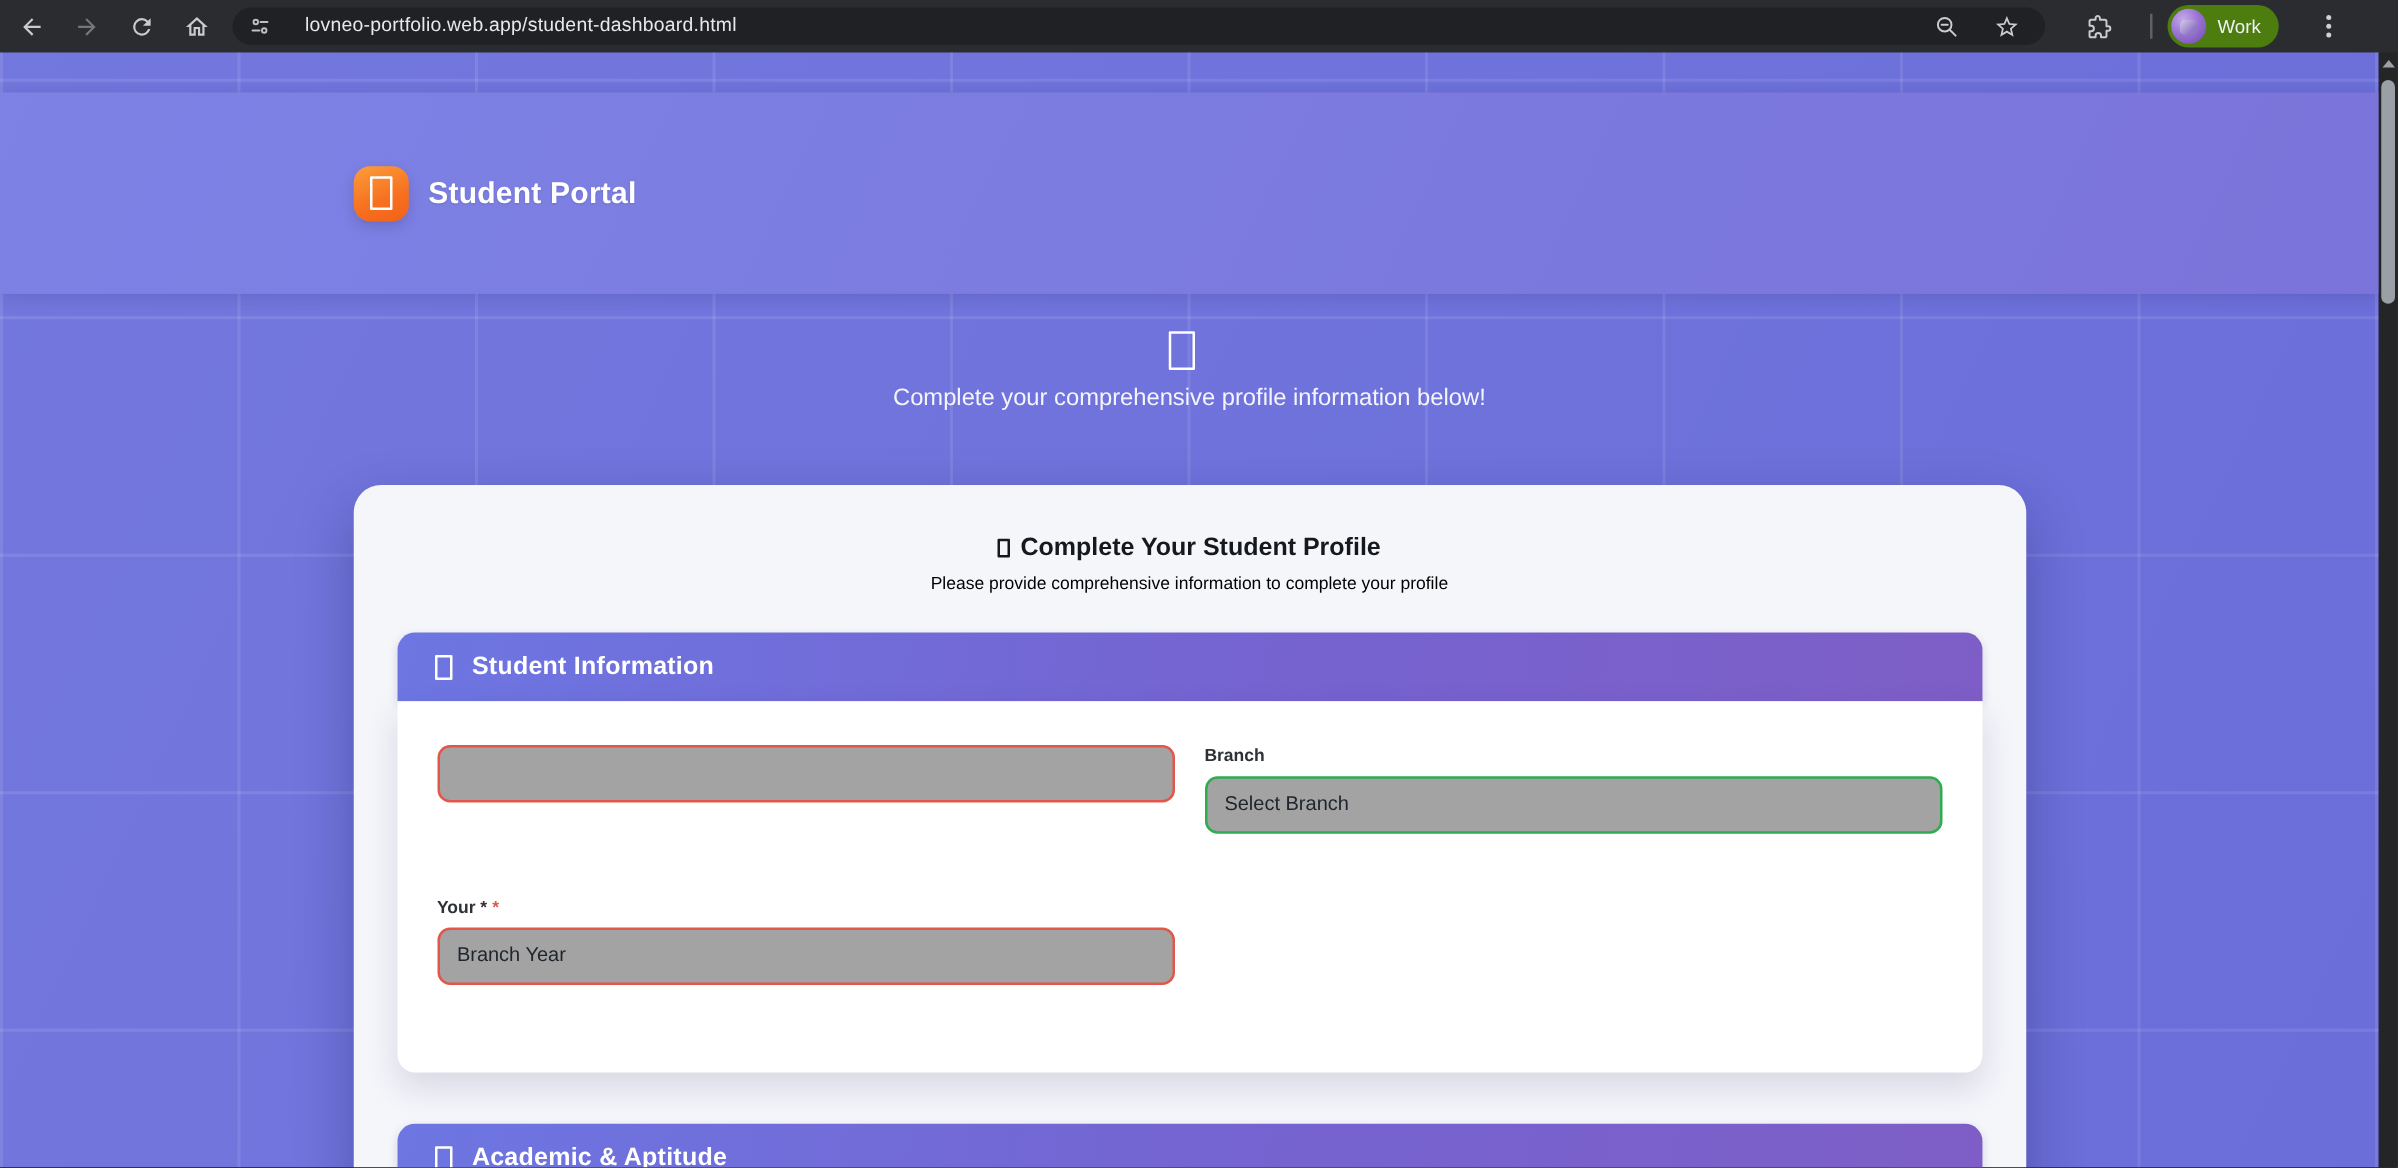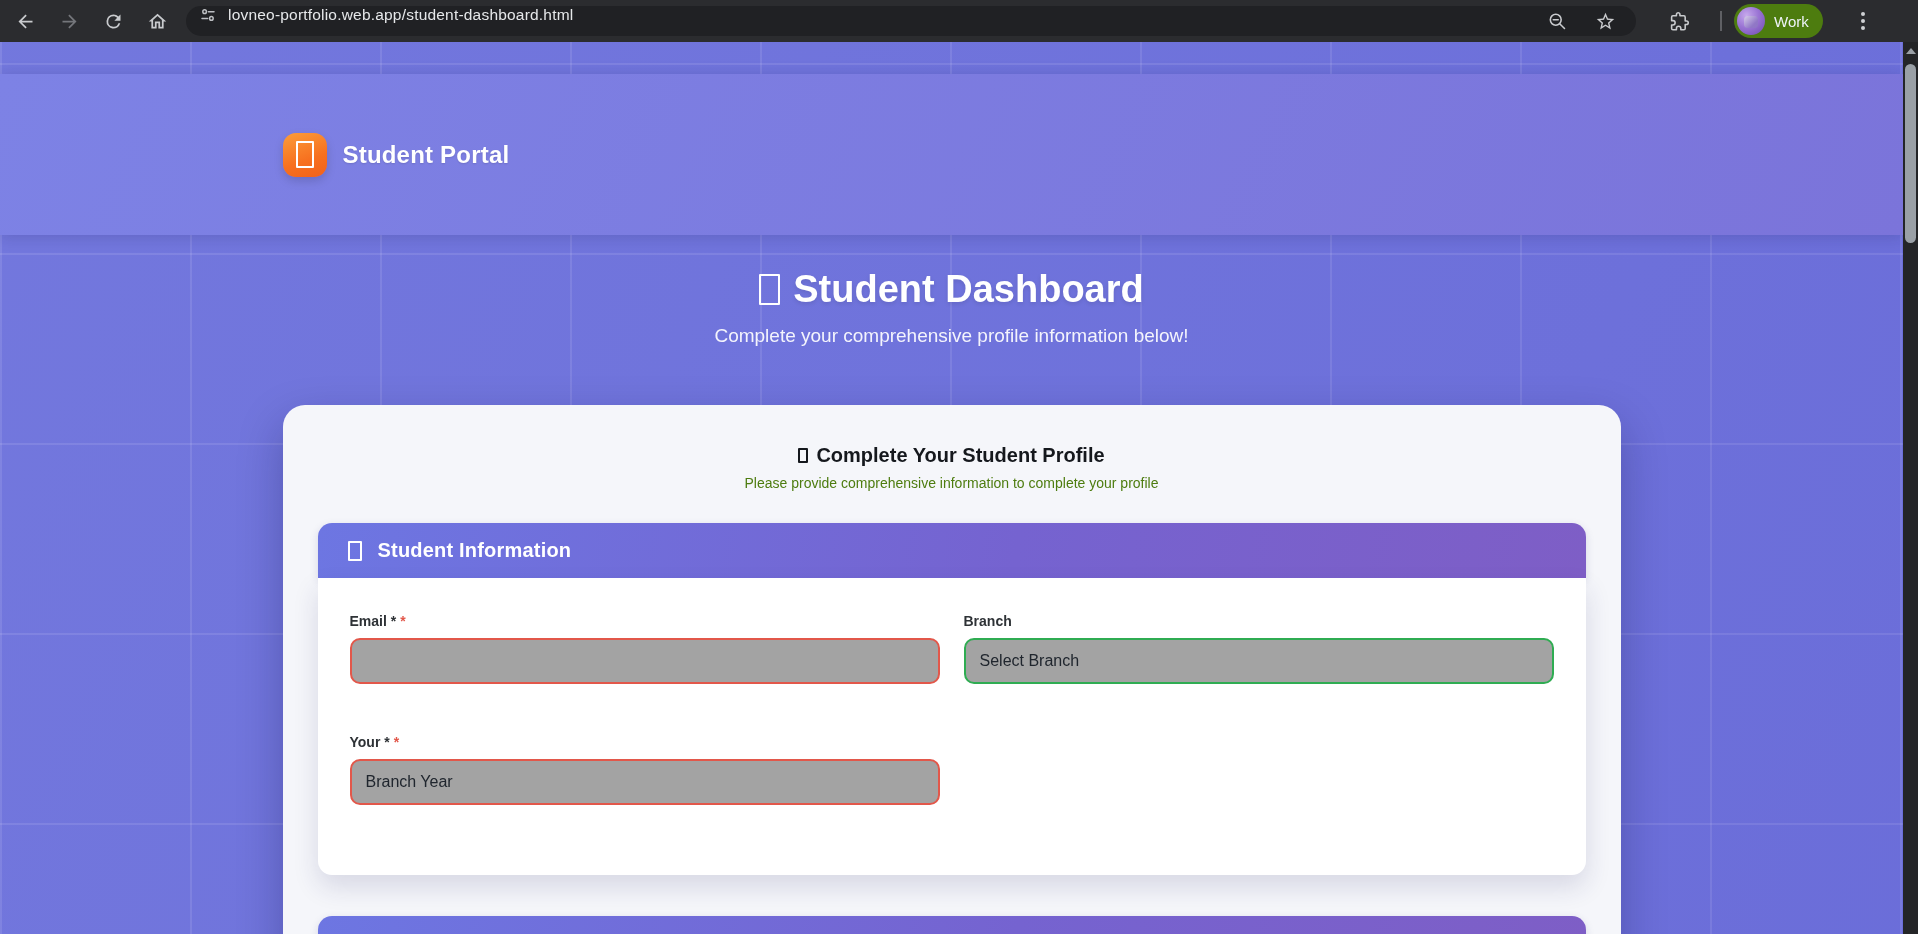--- a/index.html
+++ b/index.html
@@ -9,21 +9,21 @@
 
   
   .toolbar { position:absolute; top:0; left:0; width:1918px; height:42px; background:#2b2c2f;
              display:flex; align-items:center; }
   .tb-icon { width:22px; height:22px; flex:0 0 auto; display:flex; align-items:center; justify-content:center;
              color:#c9cbce; cursor:pointer; }
   .tb-icon svg { width:21px; height:21px; }
   .tb-icon.disabled { color:#74767b; }
   .nav-group { display:flex; align-items:center; gap:22px; padding-left:14px; }
   .omnibox { margin-left:18px; width:1450px; height:30px; border-radius:15px; background:#202124;
-             display:flex; padding:0 20px 0 13px; cursor:text; }
+             display:flex; align-items:center; padding:0 20px 0 13px; cursor:text;gap:16px; }
   .omnibox .site-icon { width:18px; height:18px; color:#bdbfc3; flex:0 0 auto; }
   .omnibox .url { margin-left:11px; font-size:15.5px; color:#e6e8ea; letter-spacing:.2px; white-space:nowrap;
                   overflow:hidden; flex:1 1 auto; }
   .omnibox .in-icons { display:flex; align-items:center; gap:26px; margin-left:auto; }
   .v-sep { width:2px; height:20px; background:#5f6064; margin-left:30px; flex:0 0 auto; }
   .puzzle-wrap { margin-left:32px; }
   .profile-pill { margin-left:12px; height:34px; border-radius:17px; background:#4d7c0f; display:flex;
                   align-items:center; padding:0 14px 0 3px; gap:9px; cursor:pointer; flex:0 0 auto; }
   .avatar { width:28px; height:28px; border-radius:50%;
             background:radial-gradient(circle at 34% 30%, #c6a9ec 0%, #9a74d4 45%, #6d4aae 100%);
@@ -71,21 +71,21 @@
   .hero { text-align:center; padding-top:30px; color:#fff; }
   .hero-title { font-size:38px; font-weight:800; line-height:48px; text-shadow:0 2px 4px rgba(0,0,0,.10);
                 display:flex; align-items:center; justify-content:center; }
   .hero-sub { margin-top:10px; font-size:19px; line-height:26px; color:rgba(255,255,255,.92); font-weight:400; }
 
   .card { width:1338px; margin:56px auto 0; background:#f5f6fa; border-radius:22px;
           box-shadow:0 18px 45px rgba(15,15,60,.28); padding-bottom:60px; }
   .card-head { text-align:center; padding-top:37px; }
   .card-title { font-size:20px; font-weight:700; color:#15181d; line-height:26px;
                 display:flex; align-items:center; justify-content:center; }
-  .card-sub { margin-top:6px; font-size:14px; color:#4d7c0f; line-height:19px; }
+  .card-sub { margin-top:6px; font-size:14px; color:#000000; line-height:19px; }
 
   .section { margin:30px 35px 0; }
   .section + .section { margin-top:41px; }
   .section-header { height:55px; border-radius:14px 14px 0 0; display:flex; align-items:center; padding-left:30px;
                     background:linear-gradient(100deg,#6d76e2 0%, #7563d0 55%, #7e5ec6 100%);
                     box-shadow:0 3px 8px rgba(40,40,110,.15); }
   .section-title { font-size:20px; font-weight:700; color:#fff; letter-spacing:.2px;
                    display:flex; align-items:center; }
   .section-body { background:#ffffff; border-radius:0 0 14px 14px; padding:35px 32px 70px;
                   display:grid; grid-template-columns:1fr 1fr; column-gap:24px; row-gap:50px;
@@ -188,21 +188,20 @@
         <div class="logo-badge">
           <span class="tofu logo-tofu"></span>
         </div>
         <div class="app-title">Student Portal</div>
       </div>
     </div>
 
     <div class="hero">
       <div class="hero-title">
         <span class="tofu hero-tofu"></span>
-        <span>Student Dashboard</span>
       </div>
       <div class="hero-sub">Complete your comprehensive profile information below!</div>
     </div>
 
     <div class="card">
       <div class="card-head">
         <div class="card-title">
           <span class="tofu card-tofu"></span>
           <span>Complete Your Student Profile</span>
         </div>
@@ -212,23 +211,20 @@
       <div class="section">
         <div class="section-header">
           <div class="section-title">
             <span class="tofu section-tofu"></span>
             <span>Student Information</span>
           </div>
         </div>
         <div class="section-body">
 
           <div class="field-group">
-            <div class="field-label">
-              <span>Email *</span><span class="req-star">*</span>
-            </div>
             <input class="ctl error" type="text" value="" style="">
           </div>
 
 
           <div class="field-group">
             <div class="field-label">
               <span>Branch</span>
             </div>
             <div class="ctl success select-like">Select Branch</div>
           </div>

